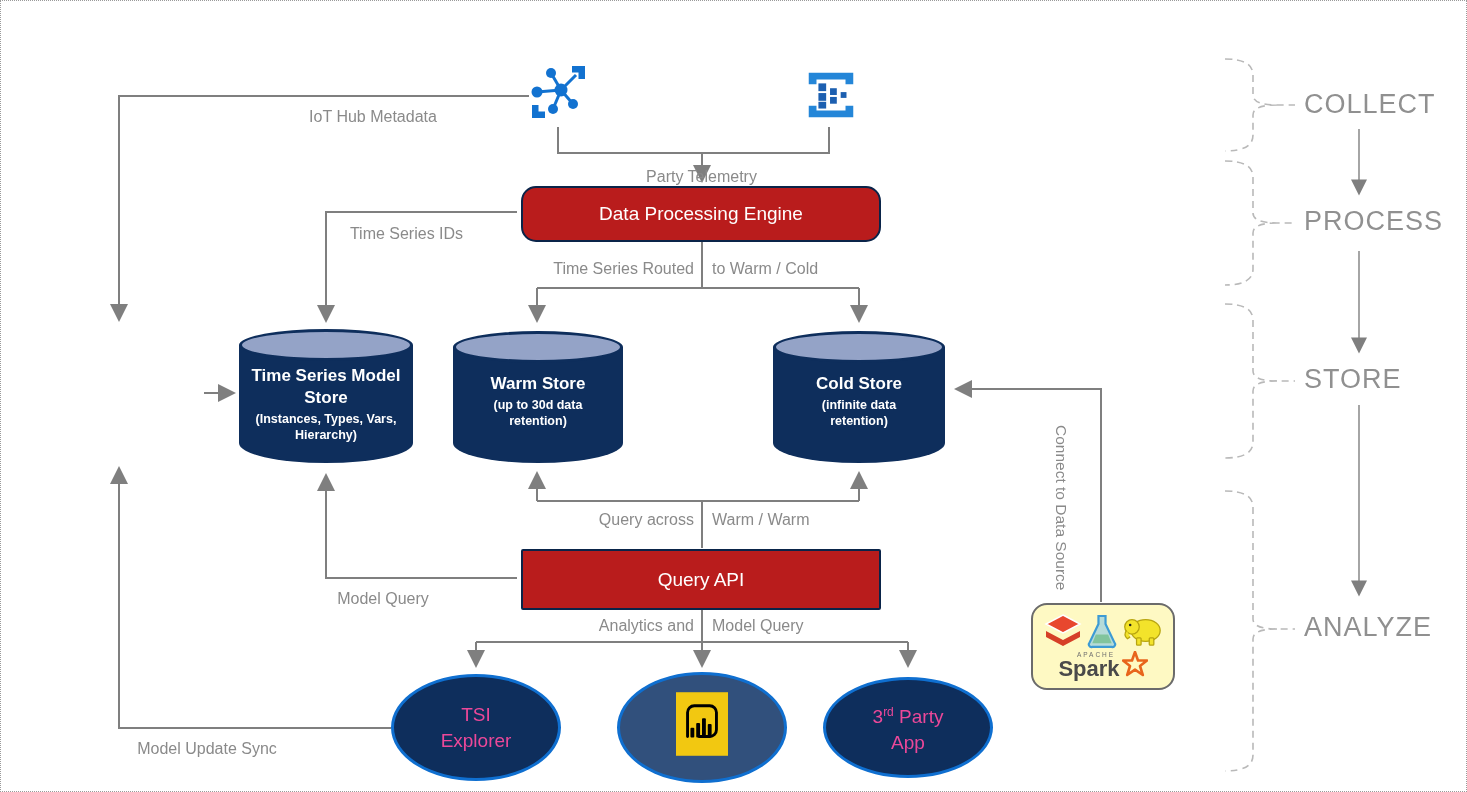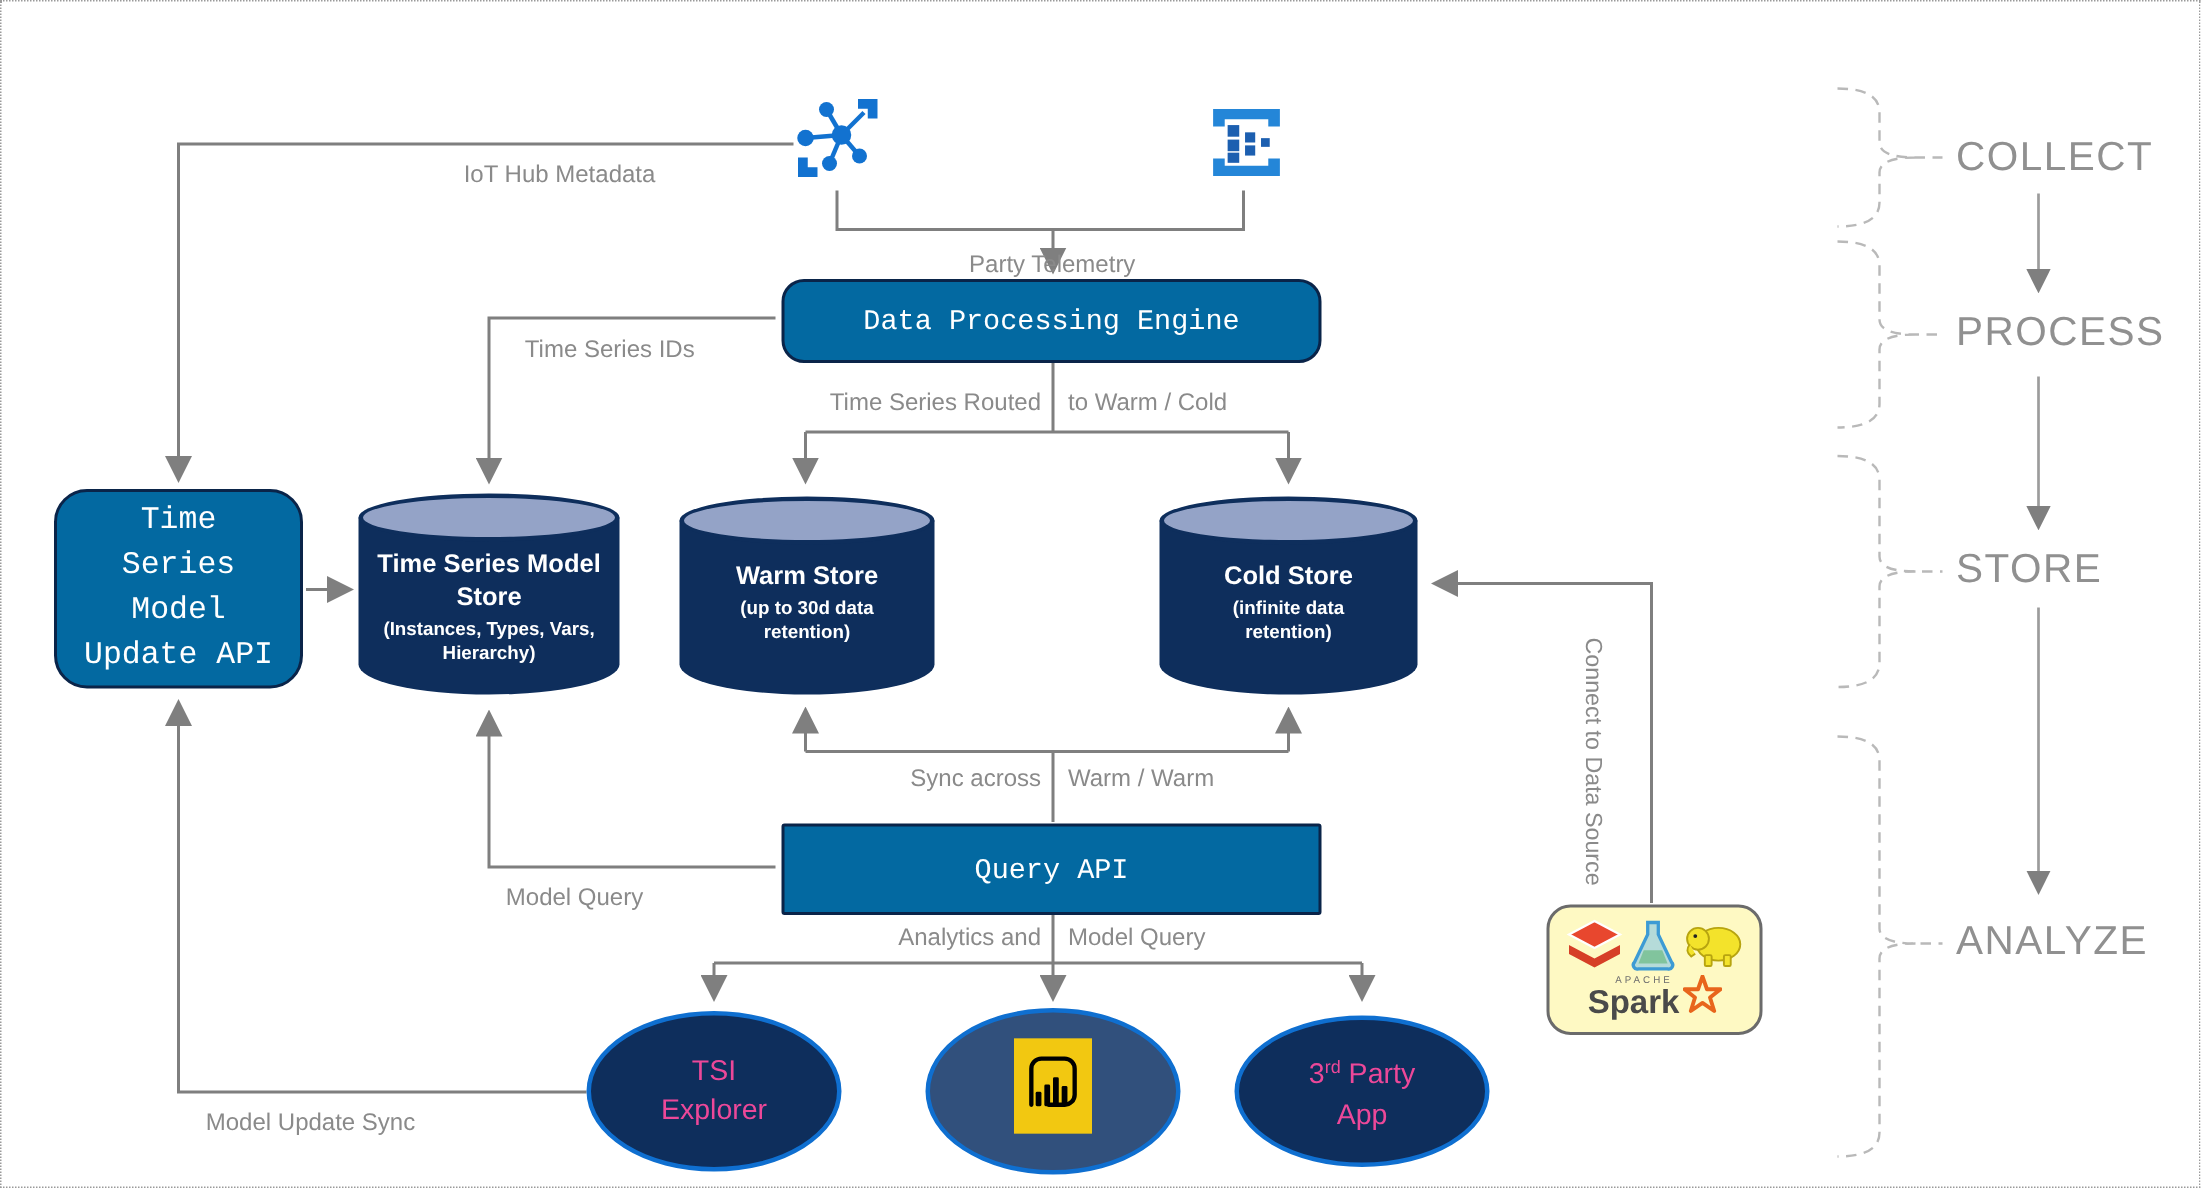--- a/index.html
+++ b/index.html
@@ -5,23 +5,23 @@
   html,body{margin:0;padding:0;background:#fff;}
   .canvas{
     position:relative;width:1465px;height:790px;background:#ffffff;
     border:1px dotted #9a9a9a;overflow:hidden;
     font-family:"Liberation Sans", sans-serif;
   }
   svg.wires{position:absolute;left:0;top:0;width:1467px;height:792px;pointer-events:none;}
 
   
   .bnode{
-    position:absolute;background:#0369a1;border:2px solid #0a2449;
+    position:absolute;background:#b91c1c;border:2px solid #0a2449;
     display:flex;align-items:center;justify-content:center;
-    color:#ffffff;text-align:center;box-sizing:border-box;font-family:Liberation Mono, monospace;
+    color:#ffffff;text-align:center;box-sizing:border-box;
   }
   
   .cyl{position:absolute;}
   .cyl .cyl-body{position:absolute;left:0;right:0;top:16px;bottom:0;background:#0e2e5c;
     border-radius:0 0 50% 50% / 0 0 20px 20px;}
   .cyl .cyl-top{position:absolute;left:0;right:0;top:0;height:32px;border-radius:50%;
     background:#94a3c7;border:3px solid #0e2e5c;box-sizing:border-box;}
   .cyl .cyl-text{position:absolute;left:4px;right:4px;top:36px;color:#fff;text-align:center;}
   .cyl-title{font-size:17px;font-weight:bold;line-height:22px;}
   .cyl-sub{font-size:12.5px;font-weight:bold;line-height:16px;margin-top:2px;}
@@ -137,23 +137,20 @@
   </div>
 
   <div class="bnode" style="left:520px;top:185px;width:360px;height:56px;border-radius:15px;font-size:19px;">
     <span>Data Processing Engine</span>
   </div>
 
   <div class="bnode" style="left:520px;top:548px;width:360px;height:61px;border-radius:2px;font-size:19px;">
     <span>Query API</span>
   </div>
 
-  <div class="bnode" style="left:35px;top:325px;width:166px;height:133px;border-radius:22px;font-size:21px;line-height:30px;">
-    <span style="width:130px;">Time Series Model Update API</span>
-  </div>
 
   <div class="cyl" style="left:238px;top:328px;width:174px;height:134px;">
     <div class="cyl-body"></div>
     <div class="cyl-top"></div>
     <div class="cyl-text">
       <div class="cyl-title">Time Series Model Store</div>
       <div class="cyl-sub">(Instances, Types, Vars, Hierarchy)</div>
     </div>
   </div>
 
@@ -240,21 +237,21 @@
         </svg>
       </span>
     </div>
   </div>
 
   <div class="elabel center" style="left:282px;top:67px;width:180px;">IoT Hub Metadata</div>
   <div class="elabel center" style="left:618px;top:127px;width:165px;">Party Telemetry</div>
   <div class="elabel center" style="left:328px;top:184px;width:155px;">Time Series IDs</div>
   <div class="elabel right" style="left:480px;top:259px;width:213px;">Time Series Routed</div>
   <div class="elabel" style="left:711px;top:259px;">to Warm / Cold</div>
-  <div class="elabel right" style="left:520px;top:510px;width:173px;">Sync across</div>
+  <div class="elabel right" style="left:520px;top:510px;width:173px;">Query across</div>
   <div class="elabel" style="left:711px;top:510px;">Warm / Warm</div>
   <div class="elabel center" style="left:302px;top:549px;width:160px;">Model Query</div>
   <div class="elabel right" style="left:520px;top:616px;width:173px;">Analytics and</div>
   <div class="elabel" style="left:711px;top:616px;">Model Query</div>
   <div class="elabel center" style="left:126px;top:699px;width:160px;">Model Update Sync</div>
   <div class="vlabel" style="left:1050px;top:423px;height:168px;">Connect to Data Source</div>
 
   <div class="stage-label" style="top:88px;">COLLECT</div>
   <div class="stage-label" style="top:205px;">PROCESS</div>
   <div class="stage-label" style="top:363px;">STORE</div>

